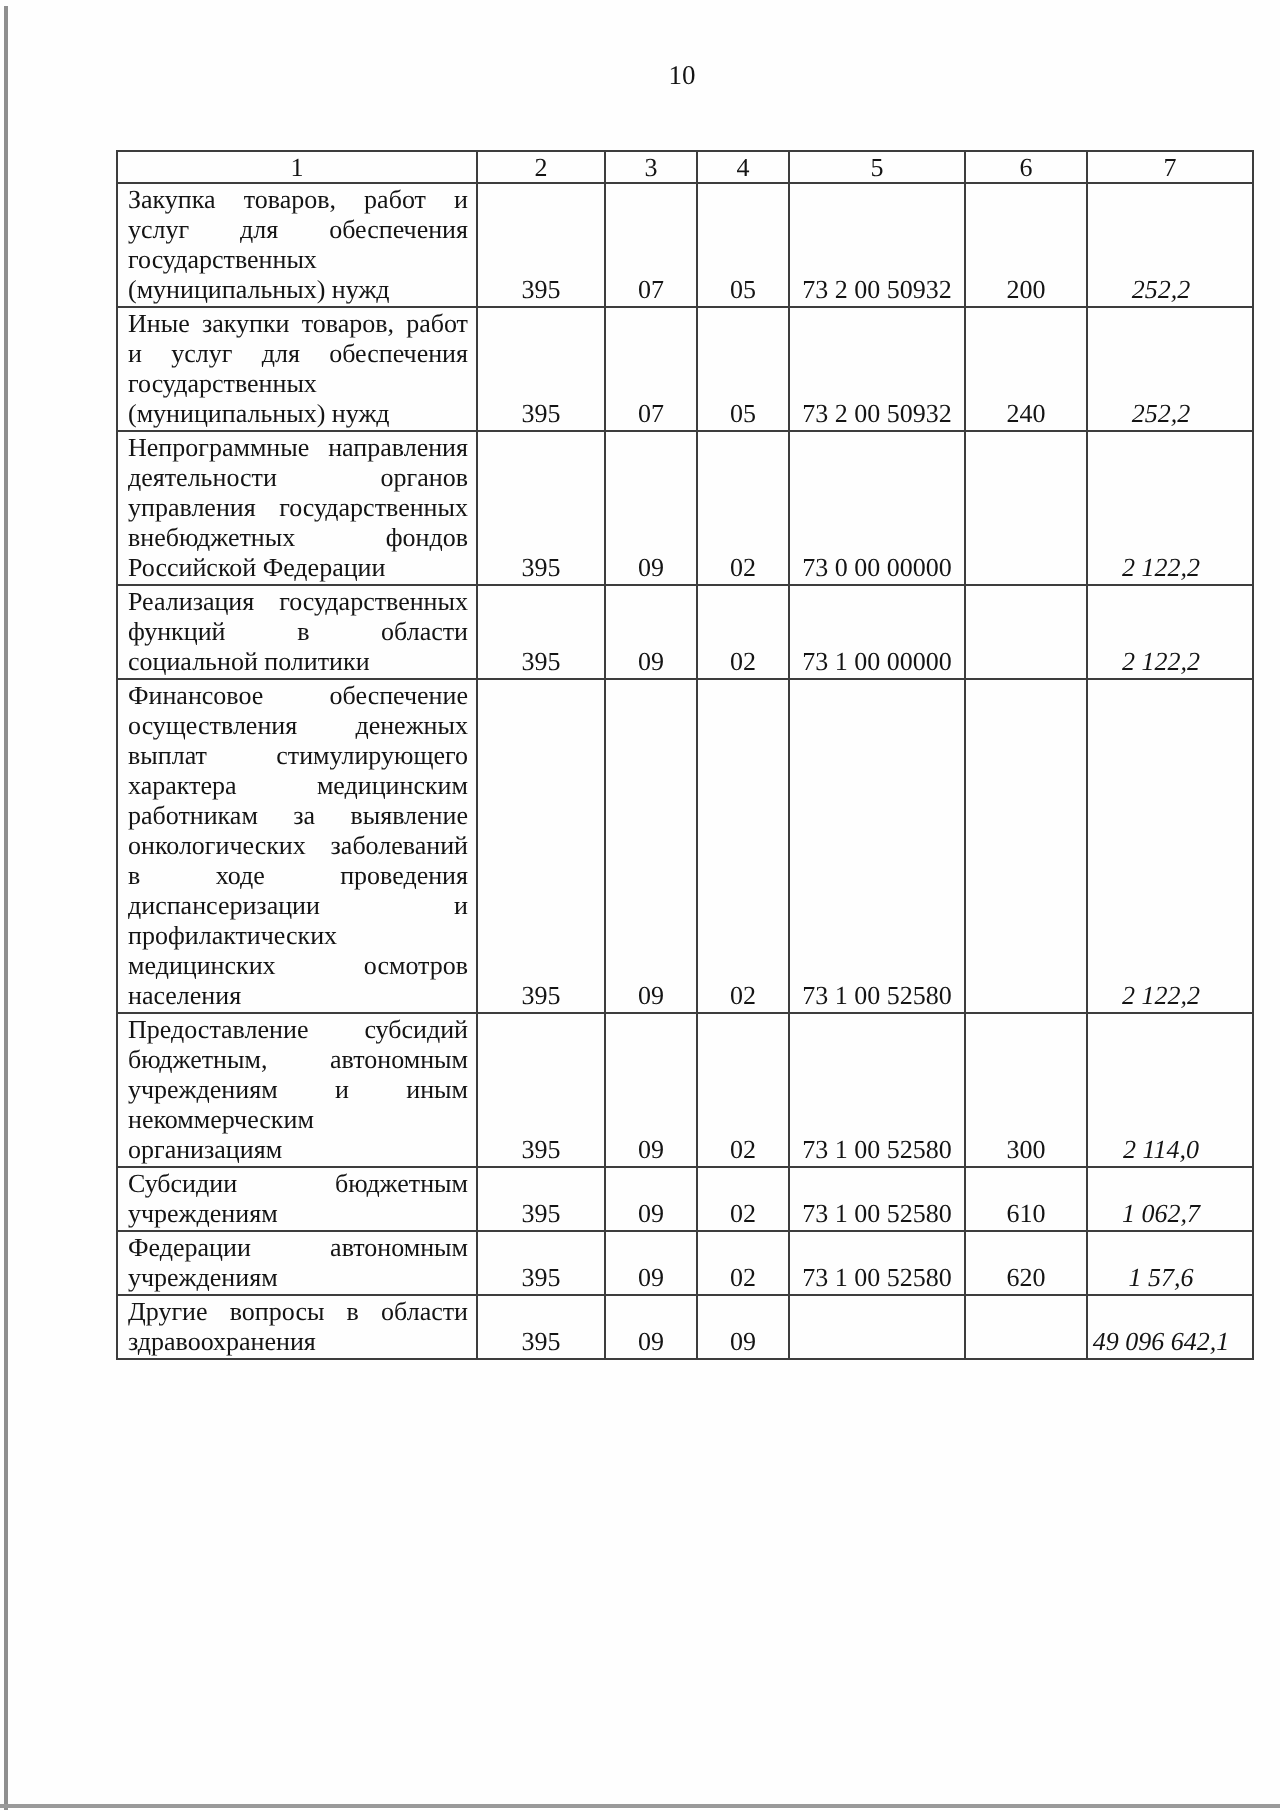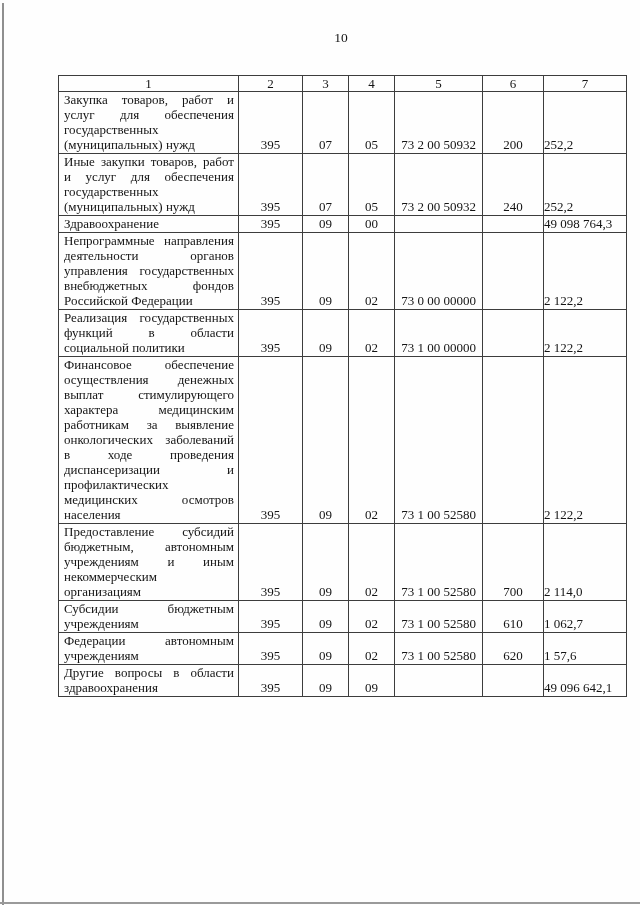--- a/index.html
+++ b/index.html
@@ -55,22 +55,23 @@
     margin-left: 36px;
   }
   .budget-table td.c2,
   .budget-table td.c3,
   .budget-table td.c4,
   .budget-table td.c5,
   .budget-table td.c6 {
     text-align: center;
   }
   .budget-table td.c7 {
-    text-align: left;
+    text-align: center;
     padding-right: 9px;
+    font-style: italic;
   }
   .edge-left {
     position: absolute;
     left: 2px;
     top: 3px;
     width: 1.5px;
     height: 902px;
     background: #8f8f8f;
   }
   .edge-bottom {
@@ -123,29 +124,20 @@
         <tr>
           <td class="c1">Иные закупки товаров, работ и услуг для обеспечения государственных (муниципальных) нужд</td>
           <td class="c2">395</td>
           <td class="c3">07</td>
           <td class="c4">05</td>
           <td class="c5">73 2 00 50932</td>
           <td class="c6">240</td>
           <td class="c7">252,2</td>
         </tr>
         <tr>
-          <td class="c1">Здравоохранение</td>
-          <td class="c2">395</td>
-          <td class="c3">09</td>
-          <td class="c4">00</td>
-          <td class="c5"></td>
-          <td class="c6"></td>
-          <td class="c7">49 098 764,3</td>
-        </tr>
-        <tr>
           <td class="c1">Непрограммные направления деятельности органов управления государственных внебюджетных фондов Российской Федерации</td>
           <td class="c2">395</td>
           <td class="c3">09</td>
           <td class="c4">02</td>
           <td class="c5">73 0 00 00000</td>
           <td class="c6"></td>
           <td class="c7">2 122,2</td>
         </tr>
         <tr>
           <td class="c1">Реализация государственных функций в области социальной политики</td>
@@ -164,21 +156,21 @@
           <td class="c5">73 1 00 52580</td>
           <td class="c6"></td>
           <td class="c7">2 122,2</td>
         </tr>
         <tr>
           <td class="c1">Предоставление субсидий бюджетным, автономным учреждениям и иным некоммерческим организациям</td>
           <td class="c2">395</td>
           <td class="c3">09</td>
           <td class="c4">02</td>
           <td class="c5">73 1 00 52580</td>
-          <td class="c6">700</td>
+          <td class="c6">300</td>
           <td class="c7">2 114,0</td>
         </tr>
         <tr>
           <td class="c1">Субсидии бюджетным учреждениям</td>
           <td class="c2">395</td>
           <td class="c3">09</td>
           <td class="c4">02</td>
           <td class="c5">73 1 00 52580</td>
           <td class="c6">610</td>
           <td class="c7">1 062,7</td>

